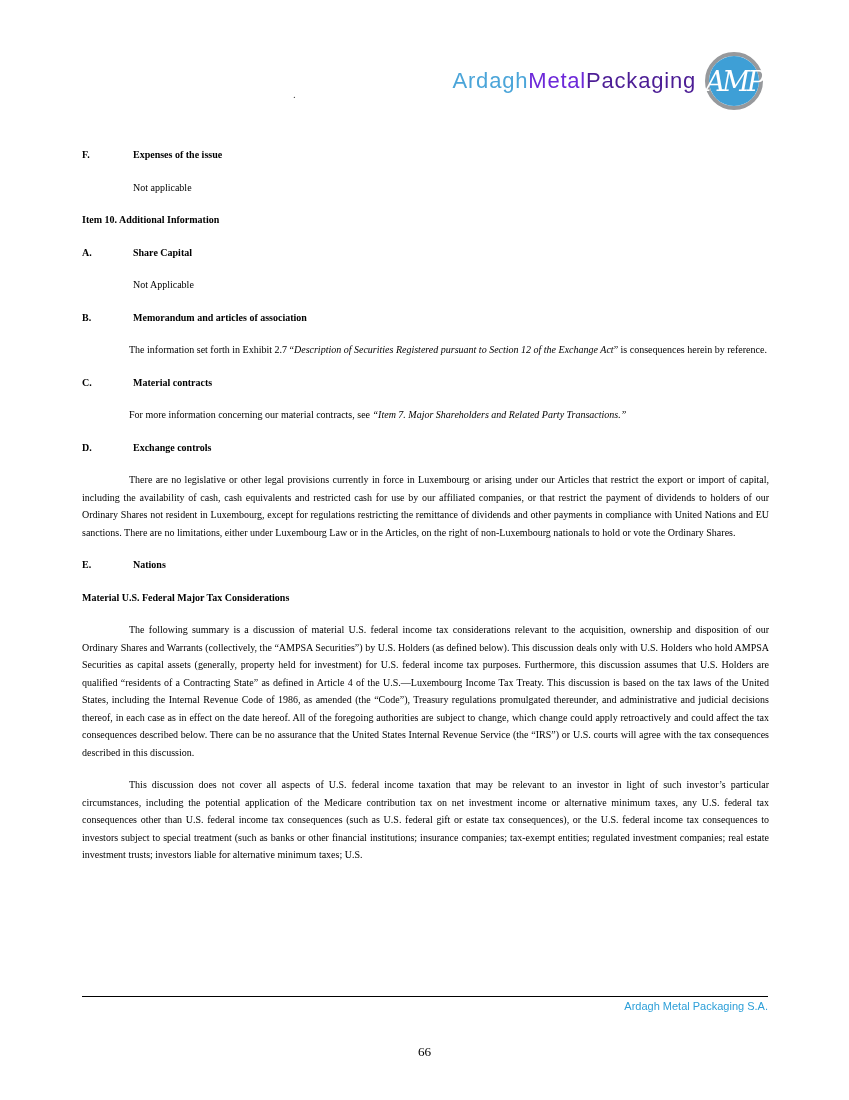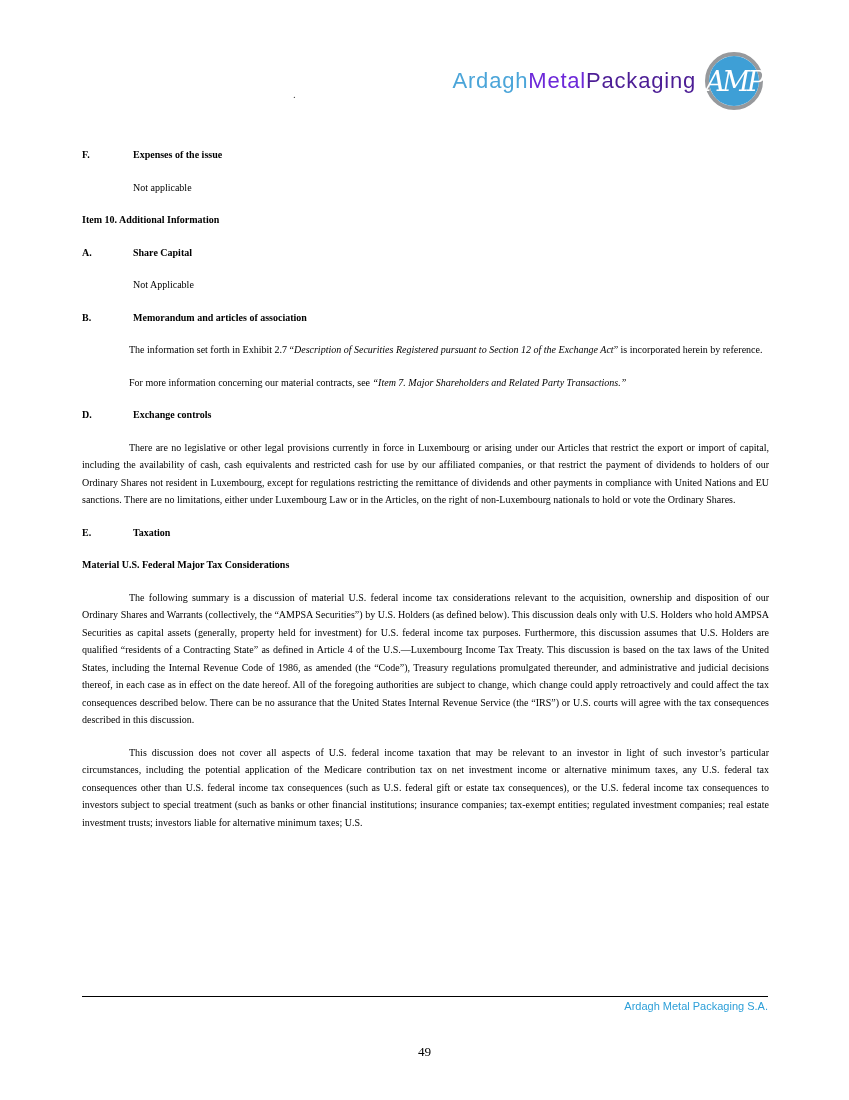--- a/index.html
+++ b/index.html
@@ -91,25 +91,26 @@
 </div>
 <span class="stray-mark">.</span>
 
 <div class="content">
     <div class="h-letter"><span class="h-l">F.</span><span>Expenses of the issue</span></div>
     <div class="plain-line">Not applicable</div>
     <div class="h-main">Item 10. Additional Information</div>
     <div class="h-letter"><span class="h-l">A.</span><span>Share Capital</span></div>
     <div class="plain-line">Not Applicable</div>
     <div class="h-letter"><span class="h-l">B.</span><span>Memorandum and articles of association</span></div>
-    <p class="para"><span>The information set forth in Exhibit 2.7 “</span><em>Description of Securities Registered pursuant to Section 12 of the Exchange Act</em><span>” is incorporated herein by reference.</span></p>
+    <p class="para"><span>The information set forth in Exhibit 2.7 “</span><em>Description of Securities Registered pursuant to Section 12 of the Exchange Act</em><span>” is consequences herein by reference.</span></p>
+    <div class="h-letter"><span class="h-l">C.</span><span>Material contracts</span></div>
     <p class="para"><span>For more information concerning our material contracts, see </span><em>“Item 7. Major Shareholders and Related Party Transactions.”</em></p>
     <div class="h-letter"><span class="h-l">D.</span><span>Exchange controls</span></div>
     <p class="para"><span>There are no legislative or other legal provisions currently in force in Luxembourg or arising under our Articles that restrict the export or import of capital, including the availability of cash, cash equivalents and restricted cash for use by our affiliated companies, or that restrict the payment of dividends to holders of our Ordinary Shares not resident in Luxembourg, except for regulations restricting the remittance of dividends and other payments in compliance with United Nations and EU sanctions. There are no limitations, either under Luxembourg Law or in the Articles, on the right of non-Luxembourg nationals to hold or vote the Ordinary Shares.</span></p>
-    <div class="h-letter"><span class="h-l">E.</span><span>Taxation</span></div>
+    <div class="h-letter"><span class="h-l">E.</span><span>Nations</span></div>
     <div class="h-main">Material U.S. Federal Major Tax Considerations</div>
     <p class="para"><span>The following summary is a discussion of material U.S. federal income tax considerations relevant to the acquisition, ownership and disposition of our Ordinary Shares and Warrants (collectively, the “AMPSA Securities”) by U.S. Holders (as defined below). This discussion deals only with U.S. Holders who hold AMPSA Securities as capital assets (generally, property held for investment) for U.S. federal income tax purposes. Furthermore, this discussion assumes that U.S. Holders are qualified “residents of a Contracting State” as defined in Article 4 of the U.S.—Luxembourg Income Tax Treaty. This discussion is based on the tax laws of the United States, including the Internal Revenue Code of 1986, as amended (the “Code”), Treasury regulations promulgated thereunder, and administrative and judicial decisions thereof, in each case as in effect on the date hereof. All of the foregoing authorities are subject to change, which change could apply retroactively and could affect the tax consequences described below. There can be no assurance that the United States Internal Revenue Service (the “IRS”) or U.S. courts will agree with the tax consequences described in this discussion.</span></p>
     <p class="para"><span>This discussion does not cover all aspects of U.S. federal income taxation that may be relevant to an investor in light of such investor’s particular circumstances, including the potential application of the Medicare contribution tax on net investment income or alternative minimum taxes, any U.S. federal tax consequences other than U.S. federal income tax consequences (such as U.S. federal gift or estate tax consequences), or the U.S. federal income tax consequences to investors subject to special treatment (such as banks or other financial institutions; insurance companies; tax-exempt entities; regulated investment companies; real estate investment trusts; investors liable for alternative minimum taxes; U.S.</span></p>
   </div>
 
 <div class="footer-rule"></div>
 <div class="footer-company" style="color: rgb(45, 159, 216);">Ardagh Metal Packaging S.A.</div>
-<div class="page-number">49</div>
+<div class="page-number">66</div>
 
 </body></html>

